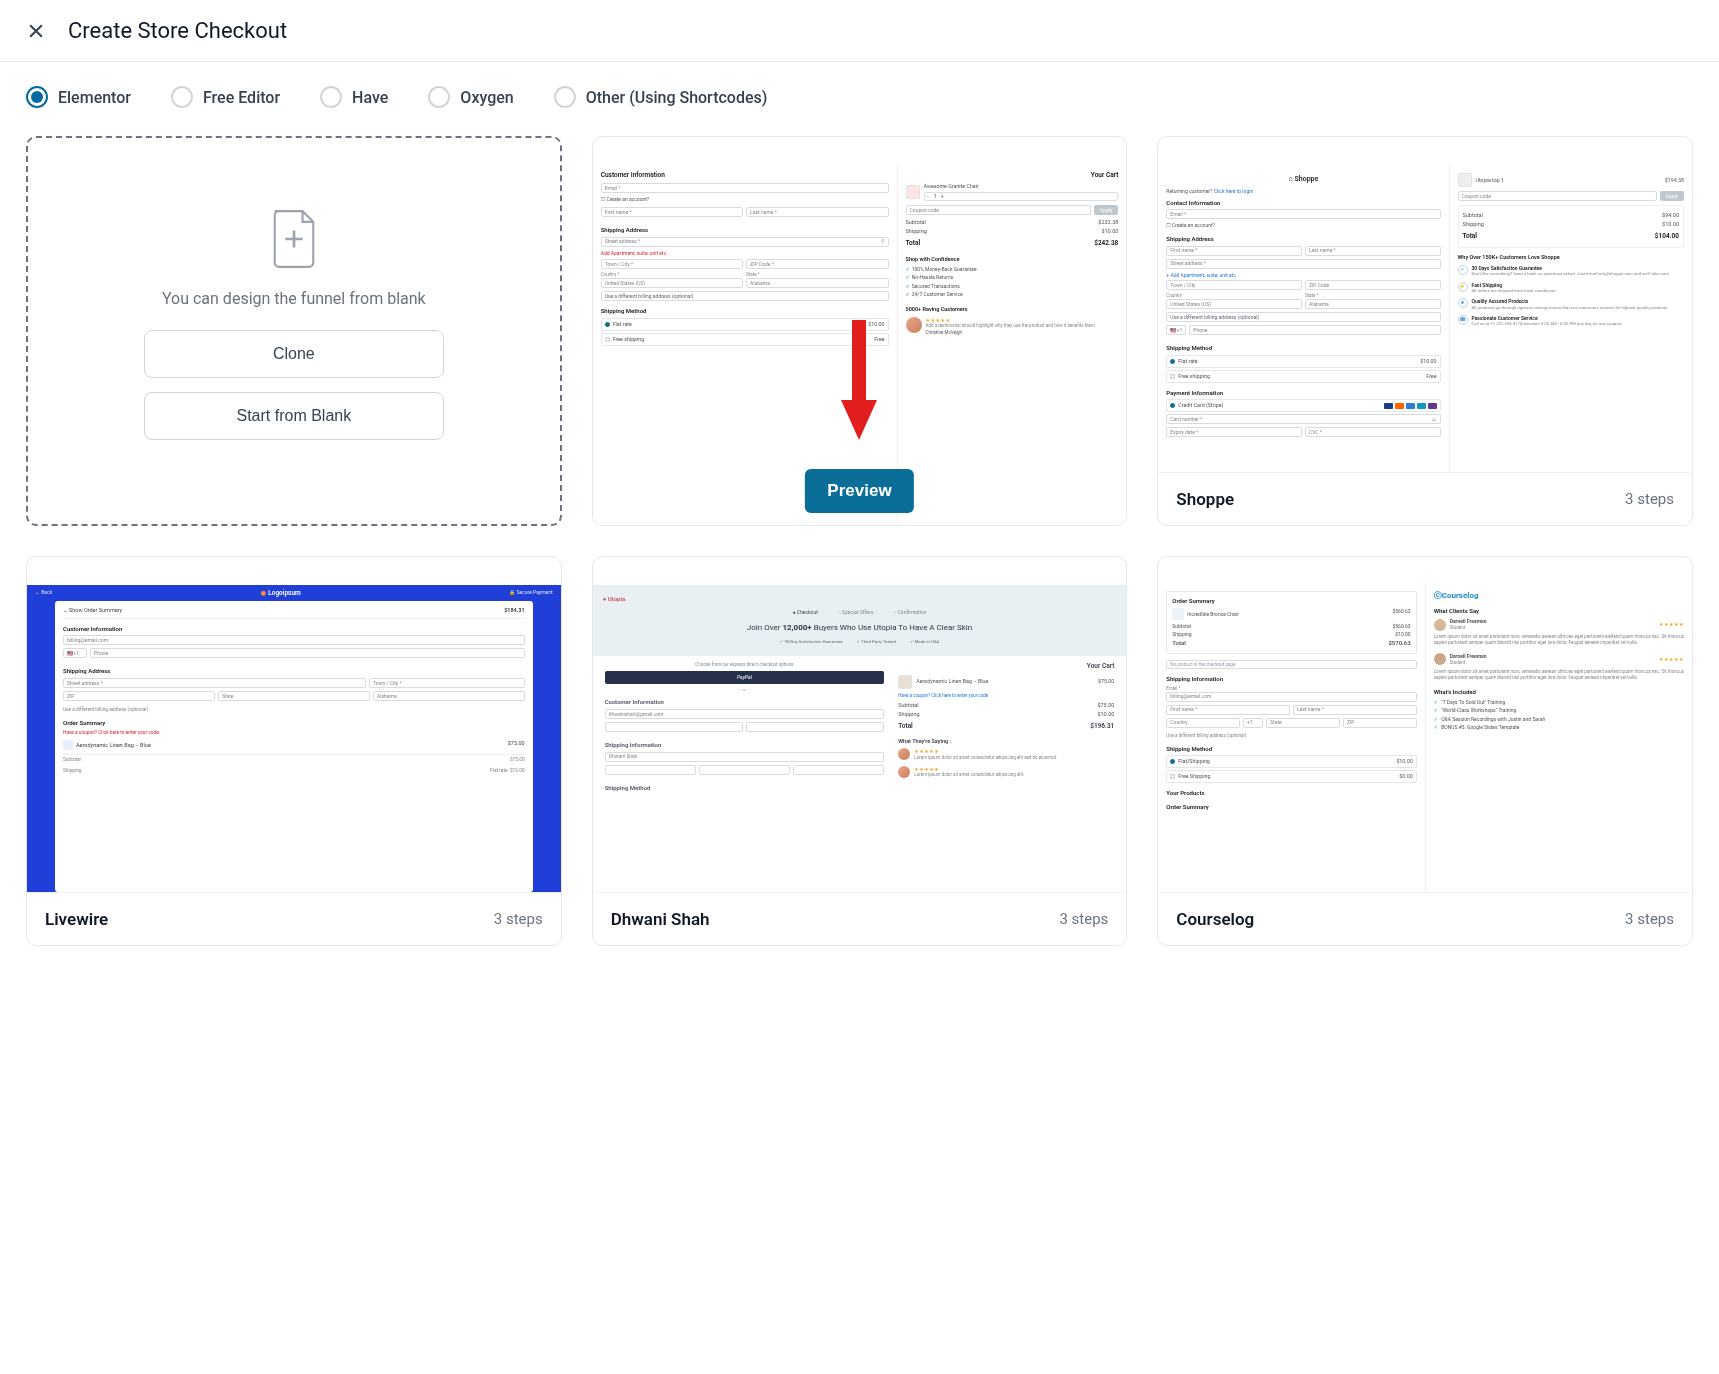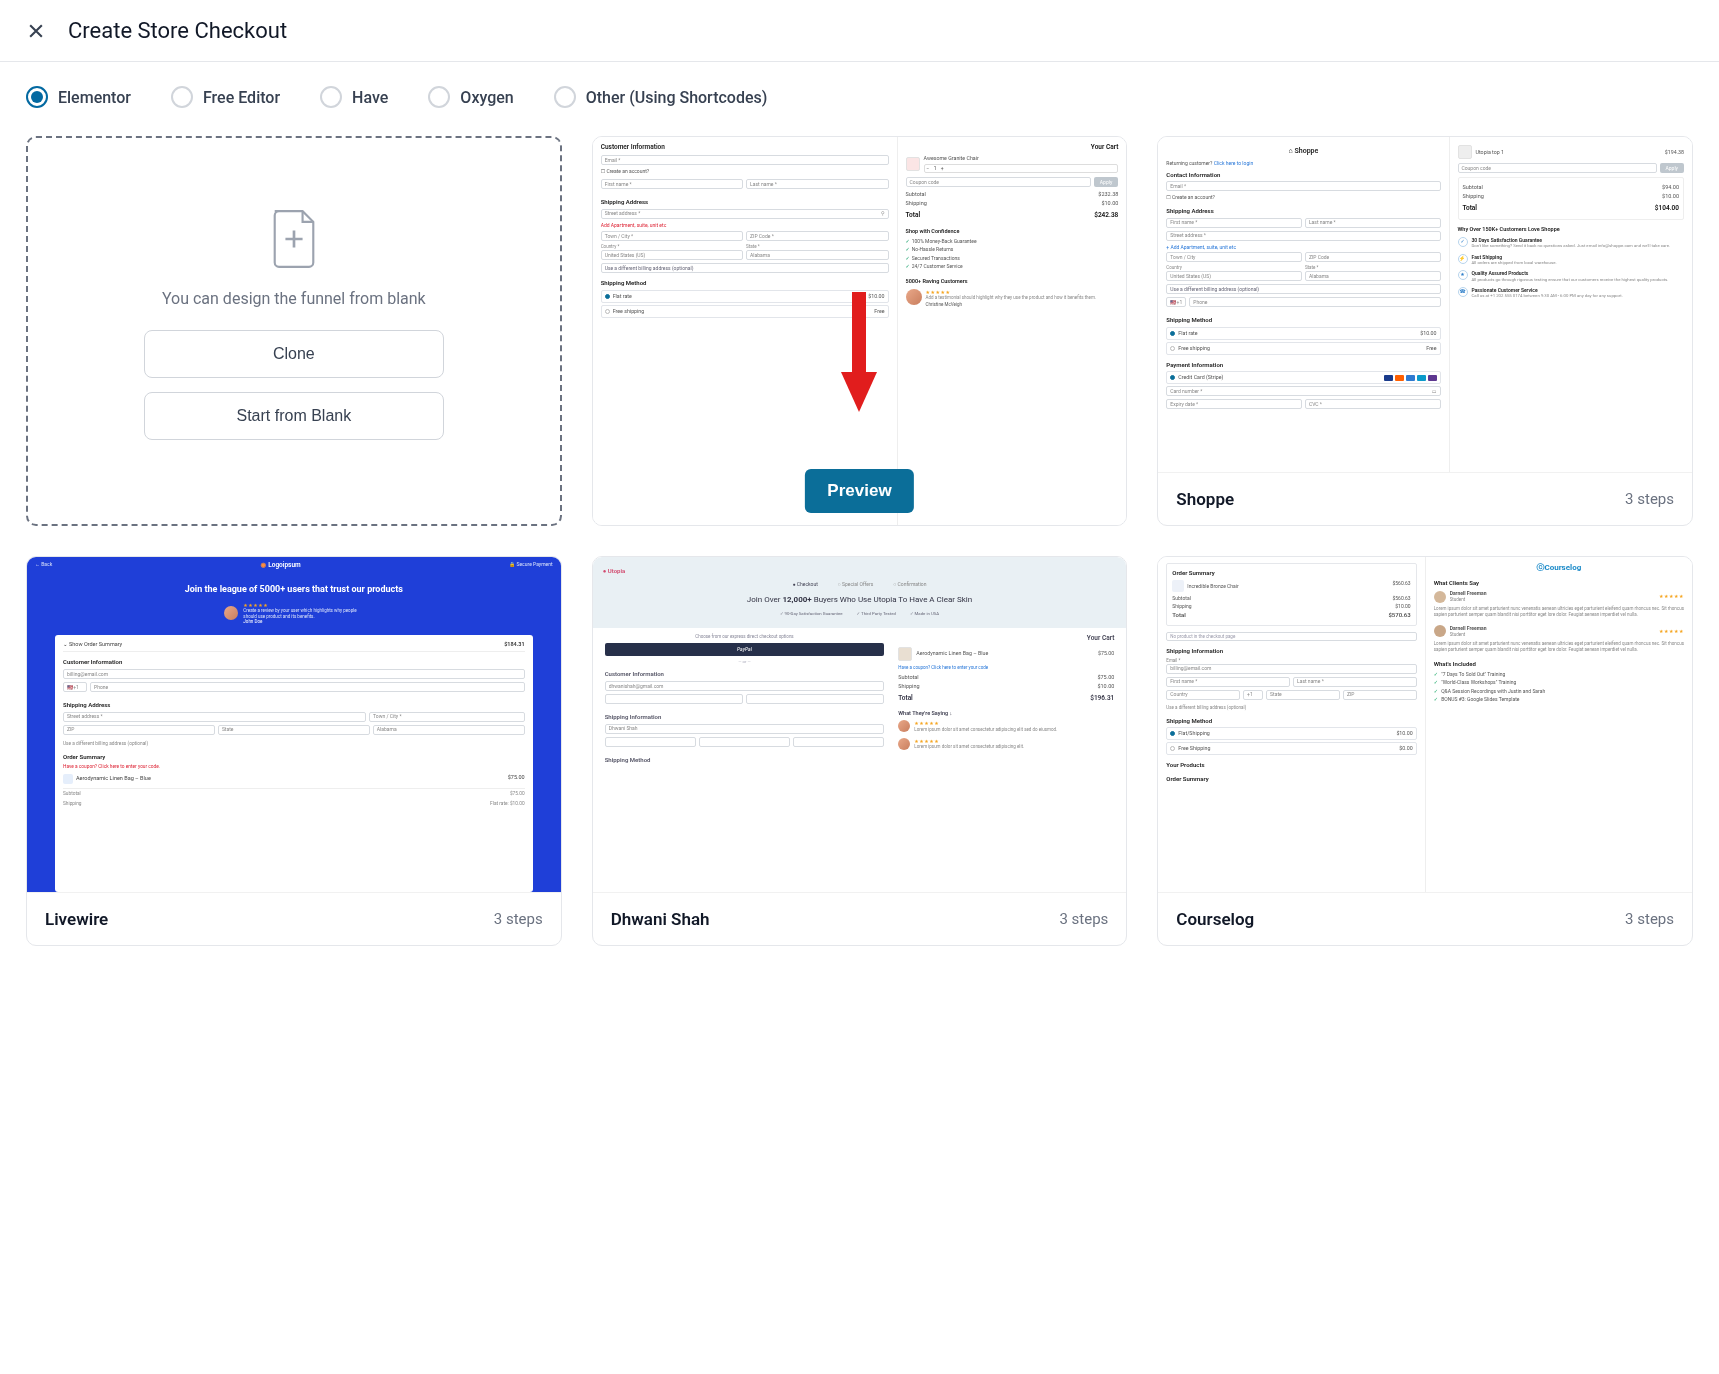--- a/index.html
+++ b/index.html
@@ -100,20 +100,21 @@
     color: #374151;
     font-weight: 500;
     cursor: pointer;
     margin-bottom: 14px;
   }
   .card-preview {
     flex: 1;
     background: #f8f9fb;
     position: relative;
     overflow: hidden;
+    margin-top: 28px;
   }
   .card-footer {
     display: flex;
     justify-content: space-between;
     align-items: center;
     padding: 16px 18px;
     border-top: 1px solid #f1f1f1;
   }
   .card-name {
     font-size: 17px;
@@ -223,21 +224,21 @@
   .ut-body{display:flex;padding:6px 12px;gap:14px;flex:1;}
   .ut-left{flex:1.1;}
   .ut-right{flex:0.85;}
   .ut-pay{background:#27304a;color:#fff;text-align:center;font-size:5px;padding:3px;border-radius:2px;margin-bottom:3px;}
   .ut-review{display:flex;gap:4px;margin-bottom:5px;}
 
   
   .cl-thumb{display:flex;}
   .cl-left{flex:1;padding:6px 8px;}
   .cl-right{flex:1;padding:6px 8px;border-left:1px solid #eee;}
-  .cl-logo{font-size:8px;font-weight:700;color:#1d8bc9;text-align:center;margin-bottom:6px;}
+  .cl-logo{font-size:8px;font-weight:700;color:#1d8bc9;margin-bottom:6px;}
   .cl-box{border:1px solid #e5e7eb;border-radius:2px;padding:5px;margin-bottom:6px;}
   .cl-sum-row{display:flex;justify-content:space-between;font-size:5px;margin:1.5px 0;}
   .cl-client{display:flex;gap:4px;margin-bottom:3px;align-items:center;}
   .cl-para{font-size:4.5px;color:#888;line-height:1.35;margin-bottom:7px;}
   .cl-incl{font-size:5px;margin:2px 0;} .cl-incl .check{color:#16a765;}
 </style>
 </head>
 <body>
 
 <div class="header">
@@ -531,31 +532,20 @@
       <div class="card-preview">
         <div class="thumb livewire-thumb">
           <div class="lw-top-bar">
               <span>← Back</span>
               <span class="lw-logo">
                 <span style="color:#ff8d3a;">◉</span>
                 <span>Logoipsum</span>
               </span>
               <span>🔒 Secure Payment</span>
             </div>
-          <div class="lw-top">
-            <div class="lw-head">Join the league of 5000+ users that trust our products</div>
-            <div class="lw-review">
-              <div class="avatar" style="width:14px;height:14px;"></div>
-              <div style="max-width:120px;">
-                  <div class="stars">★★★★★</div>
-                  <div style="font-size:4.5px;color:#dbe3fa;line-height:1.2;">Create a review by your user which highlights why people should use product and its benefits.</div>
-                  <div style="font-size:4.5px;color:#fff;">John Doe</div>
-                </div>
-            </div>
-          </div>
           <div class="lw-card">
             <div class="lw-sum-row" style="border-bottom:1px solid #eee;padding-bottom:3px;">
                 <span>⌄ <span>Show Order Summary</span></span>
                 <b>$184.31</b>
               </div>
             <div class="sec-title">Customer Information</div>
             <div class="field">billing@email.com</div>
             <div class="row2">
                 <div class="field" style="flex:0 0 24px;">🇺🇸 <span>+1</span></div>
                 <div class="field">Phone</div>

